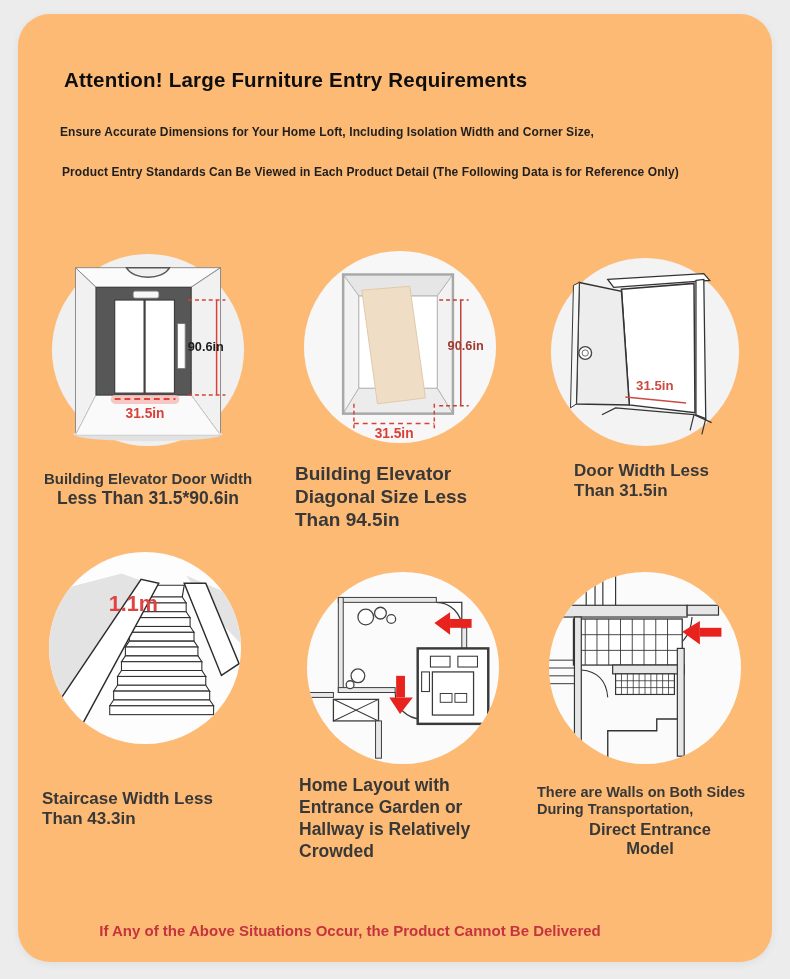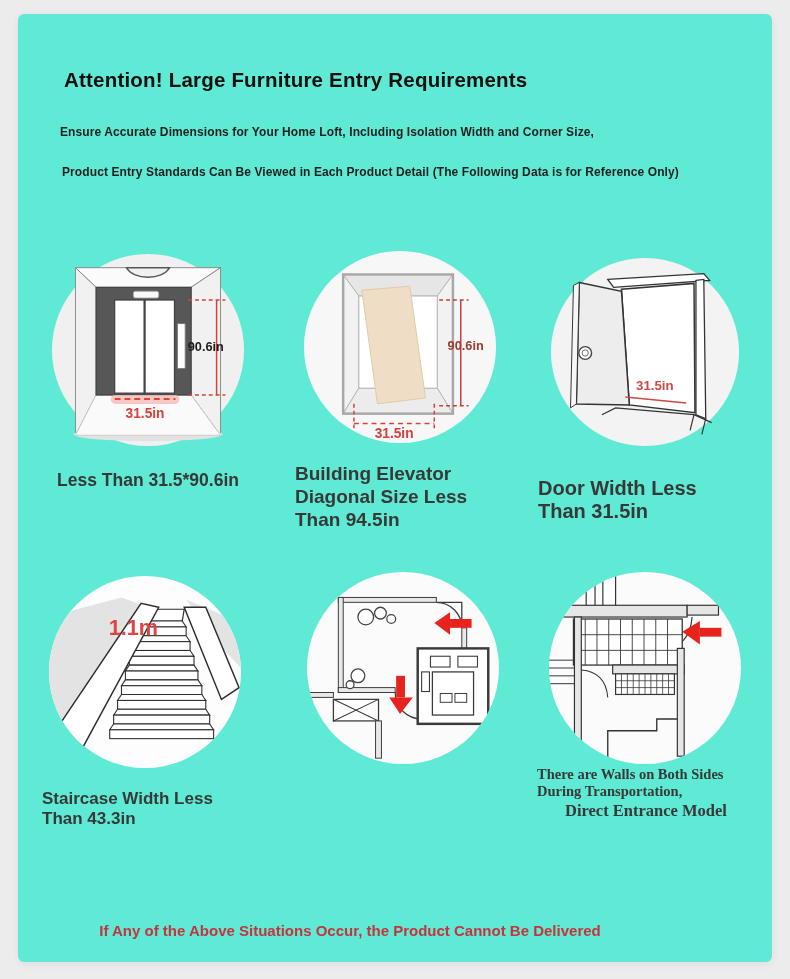--- a/index.html
+++ b/index.html
@@ -5,46 +5,46 @@
   html,body{margin:0;padding:0;}
   body{
     width:790px;height:979px;
     background:#ececec;
     font-family:"Liberation Sans","DejaVu Sans",sans-serif;
     position:relative;
     overflow:hidden;
   }
   .card{
     position:absolute;left:18px;top:14px;width:754px;height:948px;
-    background:#5eead4;border-radius:6px;
+    background:#fdba74;border-radius:32px;
     box-shadow:0 2px 8px rgba(0,0,0,0.06);
   }
   .abs{position:absolute;}
   .page-title{
     left:46px;top:54px;
     font-size:20.5px;font-weight:700;color:#0e0e0e;letter-spacing:0.2px;
   }
   .subtitle{
     font-size:12px;font-weight:600;color:#1f1f1f;letter-spacing:0.1px;
   }
   .sub1{left:42px;top:111px;}
   .sub2{left:44px;top:151px;}
   .fig{width:196px;height:196px;text-align:right;}
   .fig svg{display:block;width:100%;height:100%;}
   .caption{color:#383838;font-weight:700;line-height:1.2;}
   .cap1{left:10px;top:456px;width:240px;text-align:center;}
   .cap1 .l1{font-size:15px;}
   .cap1 .l2{font-size:17.5px;}
   .cap2{left:277px;top:448px;width:192px;font-size:19px;line-height:1.22;}
-  .cap3{left:520px;top:447px;width:170px;font-size:20px;line-height:1.15;margin-top:16px;}
+  .cap3{left:556px;top:447px;width:170px;font-size:17px;line-height:1.15;}
   .cap4{left:24px;top:775px;width:205px;font-size:17px;line-height:1.15;}
   .cap5{left:281px;top:761px;width:200px;font-size:17.5px;line-height:1.25;}
-  .cap6{left:519px;top:752px;width:225px;font-size:14.5px;line-height:1.18;font-family:Liberation Serif, serif;}
+  .cap6{left:519px;top:770px;width:225px;font-size:14.5px;line-height:1.18;}
   .cap6 .part-b{margin-top:5px;}
-  .cap6 .part-c{margin-top:2px;margin-left:28px;width:170px;font-size:16.5px;line-height:1.15;}
+  .cap6 .part-c{margin-top:2px;margin-left:28px;width:170px;text-align:center;font-size:16.5px;line-height:1.15;}
   .footer-warning{
     left:0;top:908px;width:664px;text-align:center;
     font-size:15px;font-weight:700;color:#c5343e;
   }
   svg text{font-family:"Liberation Sans","DejaVu Sans",sans-serif;}
 </style>
 </head>
 <body>
 
 <div class="card">
@@ -108,21 +108,21 @@
       <path d="M150,164 L146,180 M162,168 L158,184" fill="none" stroke="#333" stroke-width="1.2"></path>
       <polygon points="33,29 76,38 84,154 30,153" fill="#ededed" stroke="#333" stroke-width="1.5"></polygon>
       <polygon points="27,32 33,29 30,153 24,157" fill="#f7f7f7" stroke="#333" stroke-width="1"></polygon>
       <circle cx="39" cy="101" r="6.5" fill="#ffffff" stroke="#444" stroke-width="1.4"></circle>
       <circle cx="39" cy="101" r="3.2" fill="none" stroke="#666" stroke-width="1"></circle>
       <line x1="80" y1="146" x2="142" y2="152" stroke="#cc4a42" stroke-width="1.5"></line>
       <text x="110" y="139" text-anchor="middle" font-size="13.5" font-weight="700" fill="#cc4a42">31.5in</text>
     </svg>
   </div>
 
-  <div class="abs fig" style="left:29px;top:560px;">
+  <div class="abs fig" style="left:29px;top:536px;">
     <svg viewBox="0 0 200 200">
       <defs>
           <clipPath id="clipStair">
             <circle cx="100" cy="100" r="98"></circle>
           </clipPath>
         </defs>
       <circle cx="100" cy="100" r="98" fill="#fdfdfd"></circle>
       <g clip-path="url(#clipStair)">
         <polygon points="0,44 76,24 98,32 16,150 0,128" fill="#e3e3e3"></polygon>
         <polygon points="142,26 198,50 198,96 166,62 152,40" fill="#e3e3e3"></polygon>
@@ -249,29 +249,31 @@
         </g>
         <g fill="#e8221c">
           <rect x="156" y="59" width="22" height="9"></rect>
           <polygon points="156,52 156,76 138,63"></polygon>
         </g>
       </g>
     </svg>
   </div>
 
   <div class="abs caption cap1">
+    <div class="l1">Building Elevator Door Width</div>
     <div class="l2">Less Than 31.5*90.6in</div>
   </div>
 
   <div class="abs caption cap2">Building Elevator Diagonal Size Less Than 94.5in</div>
 
   <div class="abs caption cap3">Door Width Less Than 31.5in</div>
 
   <div class="abs caption cap4">Staircase Width Less Than 43.3in</div>
 
+  <div class="abs caption cap5">Home Layout with Entrance Garden or Hallway is Relatively Crowded</div>
 
   <div class="abs caption cap6">
     <div class="part-a">There are Walls on Both Sides During Transportation,</div>
     <div class="part-c">Direct Entrance Model</div>
   </div>
 
   <div class="abs footer-warning">If Any of the Above Situations Occur, the Product Cannot Be Delivered</div>
 
 </div>
 

